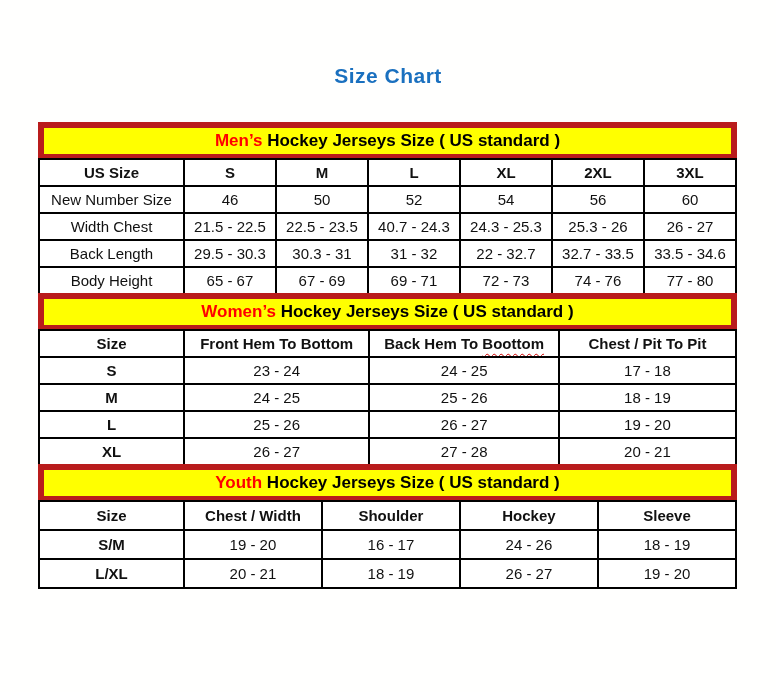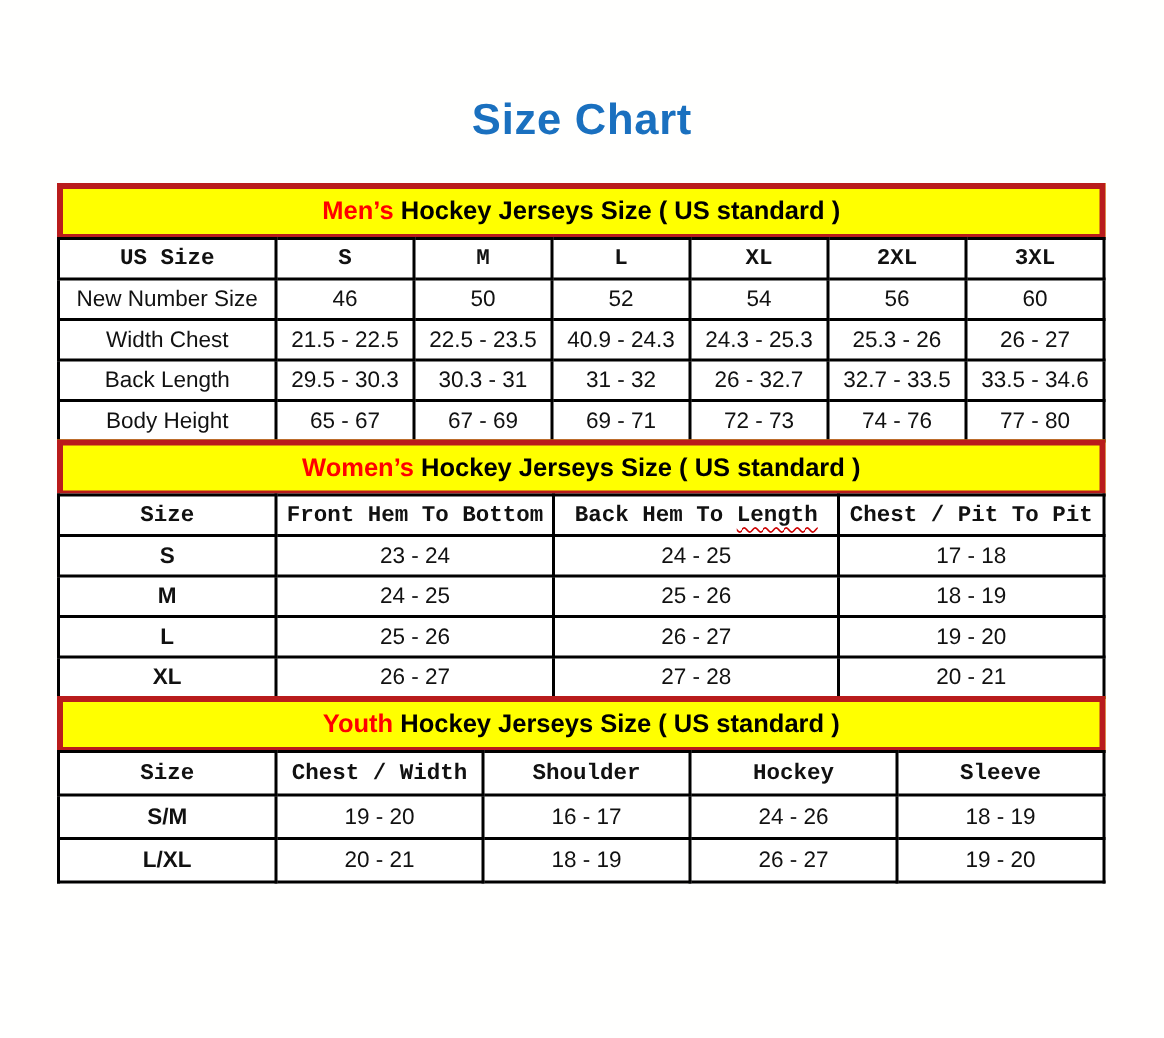--- a/index.html
+++ b/index.html
@@ -9,35 +9,35 @@
     width:776px; height:692px;
     background:#fffffe;
     font-family:"Liberation Sans", sans-serif;
     color:#111111;
     overflow:hidden;
   }
   .page-title {
     position:absolute;
     top:64px; left:0; right:0;
     text-align:center;
-    font-size:29px;
+    font-size:21px;
     font-weight:bold;
     color:#1a70bf;
     letter-spacing:0.5px;
   }
   .chart {
     position:absolute;
     left:38px; top:122px;
     width:699px;
   }
   .section { margin-top:-2px; }
   .section:first-child { margin-top:0; }
   .banner {
     background:#ffff00;
-    border:4px solid #b91c1c;
+    border:6px solid #b91c1c;
     height:38px;
     display:flex;
     align-items:center;
     justify-content:center;
     font-size:17px;
     font-weight:bold;
     color:#000000;
     white-space:pre;
   }
   .banner .hl { color:#ff0000; }
@@ -51,21 +51,21 @@
   .chart-table th, .chart-table td {
     border:2px solid #000000;
     text-align:center;
     vertical-align:middle;
     font-size:15px;
     height:27px;
     padding:0 2px;
     white-space:nowrap;
     overflow:hidden;
   }
-  .chart-table th { font-weight:bold;font-family:Liberation Mono, monospace; }
+  .chart-table th { font-weight:bold; }
   .chart-table td { font-weight:normal; }
   .chart-table td.rowlabel-bold { font-weight:bold; }
   .sec-youth .chart-table th, .sec-youth .chart-table td { height:29px; }
   .wavy {
     text-decoration-line:underline;
     text-decoration-style:wavy;
     text-decoration-color:#cc0000;
     text-decoration-thickness:1px;
     text-underline-offset:4px;
   }
@@ -106,31 +106,31 @@
               <td>50</td>
               <td>52</td>
               <td>54</td>
               <td>56</td>
               <td>60</td>
             </tr>
             <tr>
               <td>Width Chest</td>
               <td>21.5 - 22.5</td>
               <td>22.5 - 23.5</td>
-              <td>40.9 - 24.3</td>
+              <td>40.7 - 24.3</td>
               <td>24.3 - 25.3</td>
               <td>25.3 - 26</td>
               <td>26 - 27</td>
             </tr>
             <tr>
               <td>Back Length</td>
               <td>29.5 - 30.3</td>
               <td>30.3 - 31</td>
               <td>31 - 32</td>
-              <td>26 - 32.7</td>
+              <td>22 - 32.7</td>
               <td>32.7 - 33.5</td>
               <td>33.5 - 34.6</td>
             </tr>
             <tr>
               <td>Body Height</td>
               <td>65 - 67</td>
               <td>67 - 69</td>
               <td>69 - 71</td>
               <td>72 - 73</td>
               <td>74 - 76</td>
@@ -145,21 +145,21 @@
           <colgroup>
             <col style="width: 20.8%;">
             <col style="width: 26.6%;">
             <col style="width: 27.2%;">
             <col style="width: 25.4%;">
           </colgroup>
           <thead>
             <tr>
               <th><span>Size</span></th>
               <th><span>Front Hem To Bottom</span></th>
-              <th><span>Back Hem To </span><span class="wavy">Length</span></th>
+              <th><span>Back Hem To </span><span class="wavy">Boottom</span></th>
               <th><span>Chest / Pit To Pit</span></th>
             </tr>
           </thead>
           <tbody>
             <tr>
               <td class="rowlabel-bold">S</td>
               <td>23 - 24</td>
               <td>24 - 25</td>
               <td>17 - 18</td>
             </tr>

